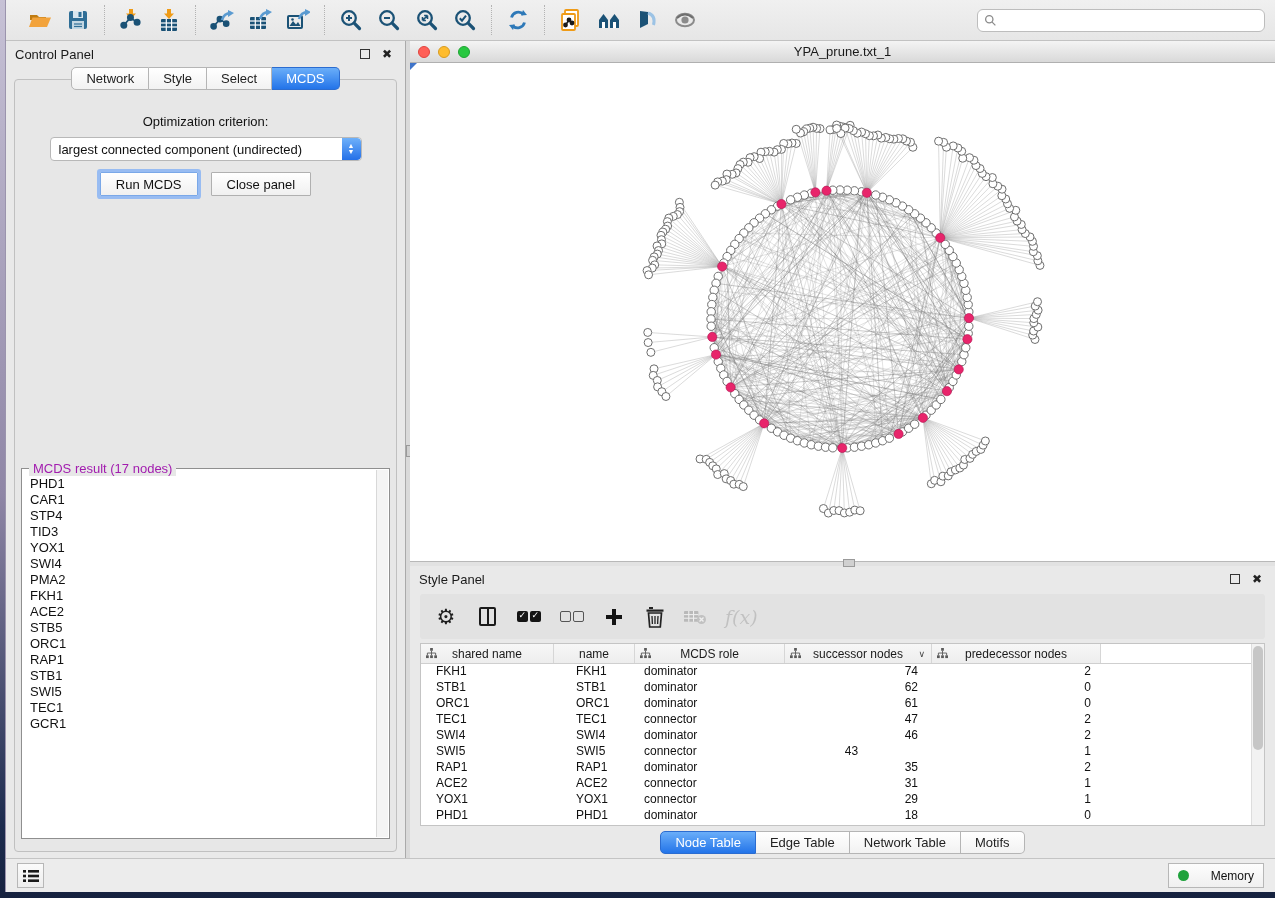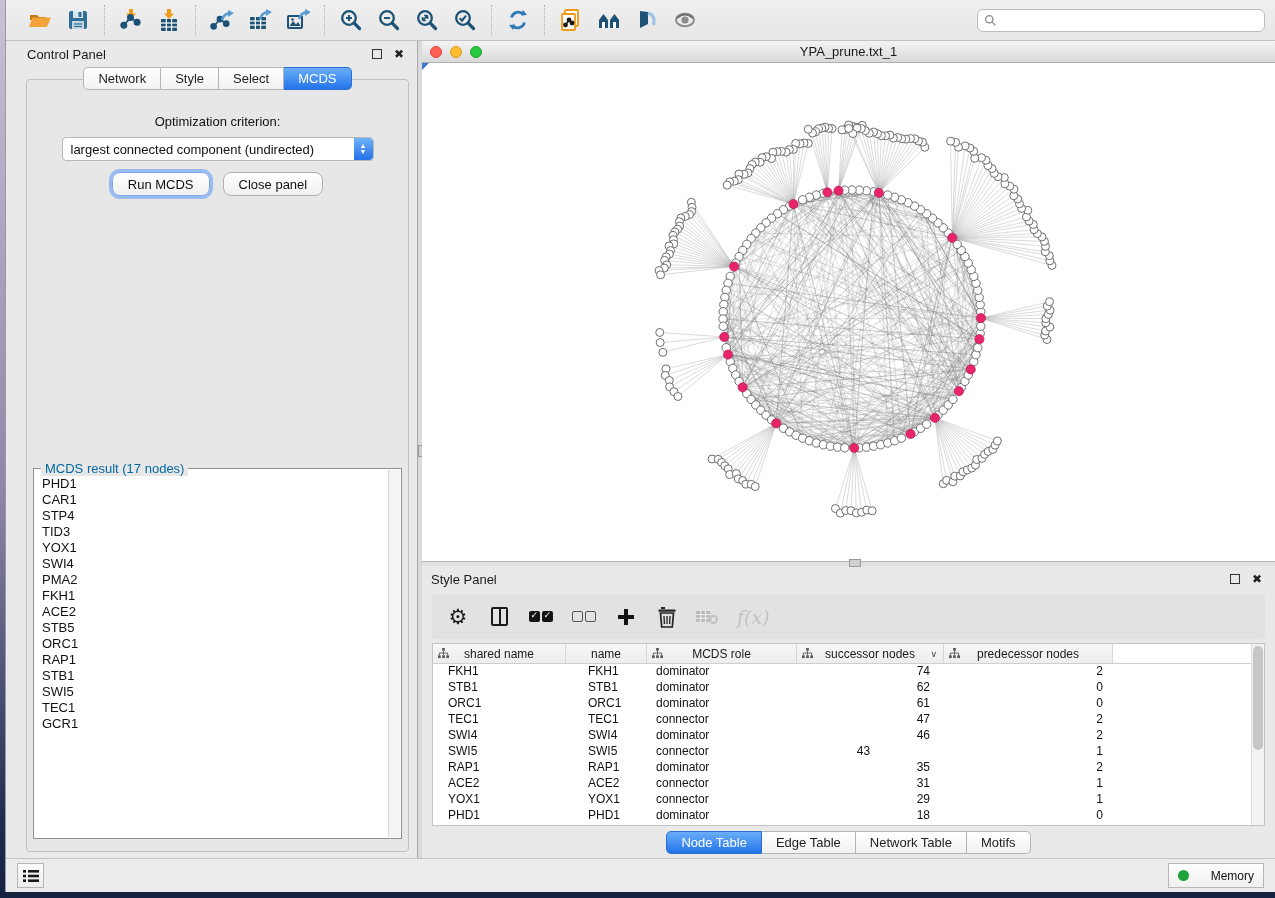--- a/index.html
+++ b/index.html
@@ -16,21 +16,21 @@
   .tb-sep { width:1px; height:30px; border-left:1px dotted #b3b3b3; margin:0 2px; }
   .tb-btn { width:32px; height:30px; display:flex; align-items:center; justify-content:center; border-radius:4px; }
   .tb-btn svg { width:24px; height:24px; }
   .tb-spacer { flex:1; }
   .searchbox { width:288px; height:23px; background:#fff; border:1px solid #bdbdbd; border-radius:6px;
                display:flex; align-items:center; padding:0 6px; gap:4px; }
   .searchbox svg { width:13px; height:13px; }
   .searchbox input { border:none; outline:none; flex:1; font-size:12px; background:transparent; }
 
   
-  .main { flex:1; display:flex; min-height:0;margin-left:12px; }
+  .main { flex:1; display:flex; min-height:0; }
 
   
   .cpanel { width:399px; flex:0 0 auto; display:flex; flex-direction:column; background:#e9e9e9; }
   .panel-title { height:26px; display:flex; align-items:center; padding:0 9px; font-size:13px; color:#1a1a1a; flex:0 0 auto;}
   .panel-title .flex1 { flex:1; }
   .wicon { font-size:12px; color:#222; width:18px; text-align:center; cursor:default; }
   .float-box { display:inline-block; width:10px; height:10px; border:1.5px solid #333; margin-right:8px; }
   .tabrow { display:flex; justify-content:center; position:relative; z-index:2; flex:0 0 auto; }
   .seg { display:flex; }
   .seg .tab { font-size:13px; padding:3px 14px; background:linear-gradient(#ffffff,#f2f2f2); border:1px solid #b5b5b5;
@@ -42,24 +42,24 @@
                  display:flex; flex-direction:column; padding-top:24px; min-height:0; }
   .opt-label { text-align:center; font-size:13px; color:#111; margin-top:10px; }
   .combo { margin:8px auto 0 auto; width:312px; height:24px; background:#fff; border:1px solid #b8b8b8; border-radius:4px;
            display:flex; align-items:center; overflow:hidden; }
   .combo .val { flex:1; font-size:13px; padding-left:8px; color:#111; white-space:nowrap; }
   .combo .stepper { width:19px; align-self:stretch; background:linear-gradient(#6fb1fa,#2470e8); border-radius:0 4px 4px 0;
                     display:flex; flex-direction:column; align-items:center; justify-content:center; color:#fff; }
   .combo .stepper span { font-size:7px; line-height:6px; }
   .btnrow { display:flex; justify-content:center; gap:13px; margin-top:11px; }
   .pushbtn { height:24px; padding:0 15px; font-size:13px; background:linear-gradient(#ffffff,#f0f0f0);
-             border:1px solid #b0b0b0; border-radius:8px; color:#111; }
+             border:1px solid #b0b0b0; border-radius:1px; color:#111; }
   .pushbtn.focused { box-shadow:0 0 0 3px rgba(100,160,250,.6); border-color:#7aa8e8; }
   .mcds-group { position:relative; margin:0 6px 12px 6px; height:371px; border:1px solid #8f8f8f; background:#fff; flex:0 0 auto; }
-  .mcds-legend { position:absolute; top:-8px; left:7px; background:#e7e7e7; padding:0 4px; font-size:13px; color:#0369a1; }
+  .mcds-legend { position:absolute; top:-8px; left:7px; background:#e7e7e7; padding:0 4px; font-size:13px; color:#a21caf; }
   .mcds-list { position:absolute; inset:1px 13px 1px 1px; overflow:hidden; padding:6px 0 0 7px; }
   .mcds-list div { font-size:13px; line-height:16px; color:#111; }
   .mcds-vscroll { position:absolute; top:1px; right:1px; bottom:1px; width:12px; background:#f4f4f4; border-left:1px solid #d8d8d8; }
 
   
   .vsplit { width:5px; background:#dadada; border-left:1px solid #aaa; position:relative; flex:0 0 auto; }
   .vsplit .grip { position:absolute; top:404px; left:0; width:5px; height:12px; background:#cfcfcf; border:1px solid #9a9a9a; }
 
   
   .rightcol { flex:1; display:flex; flex-direction:column; min-width:0; }

